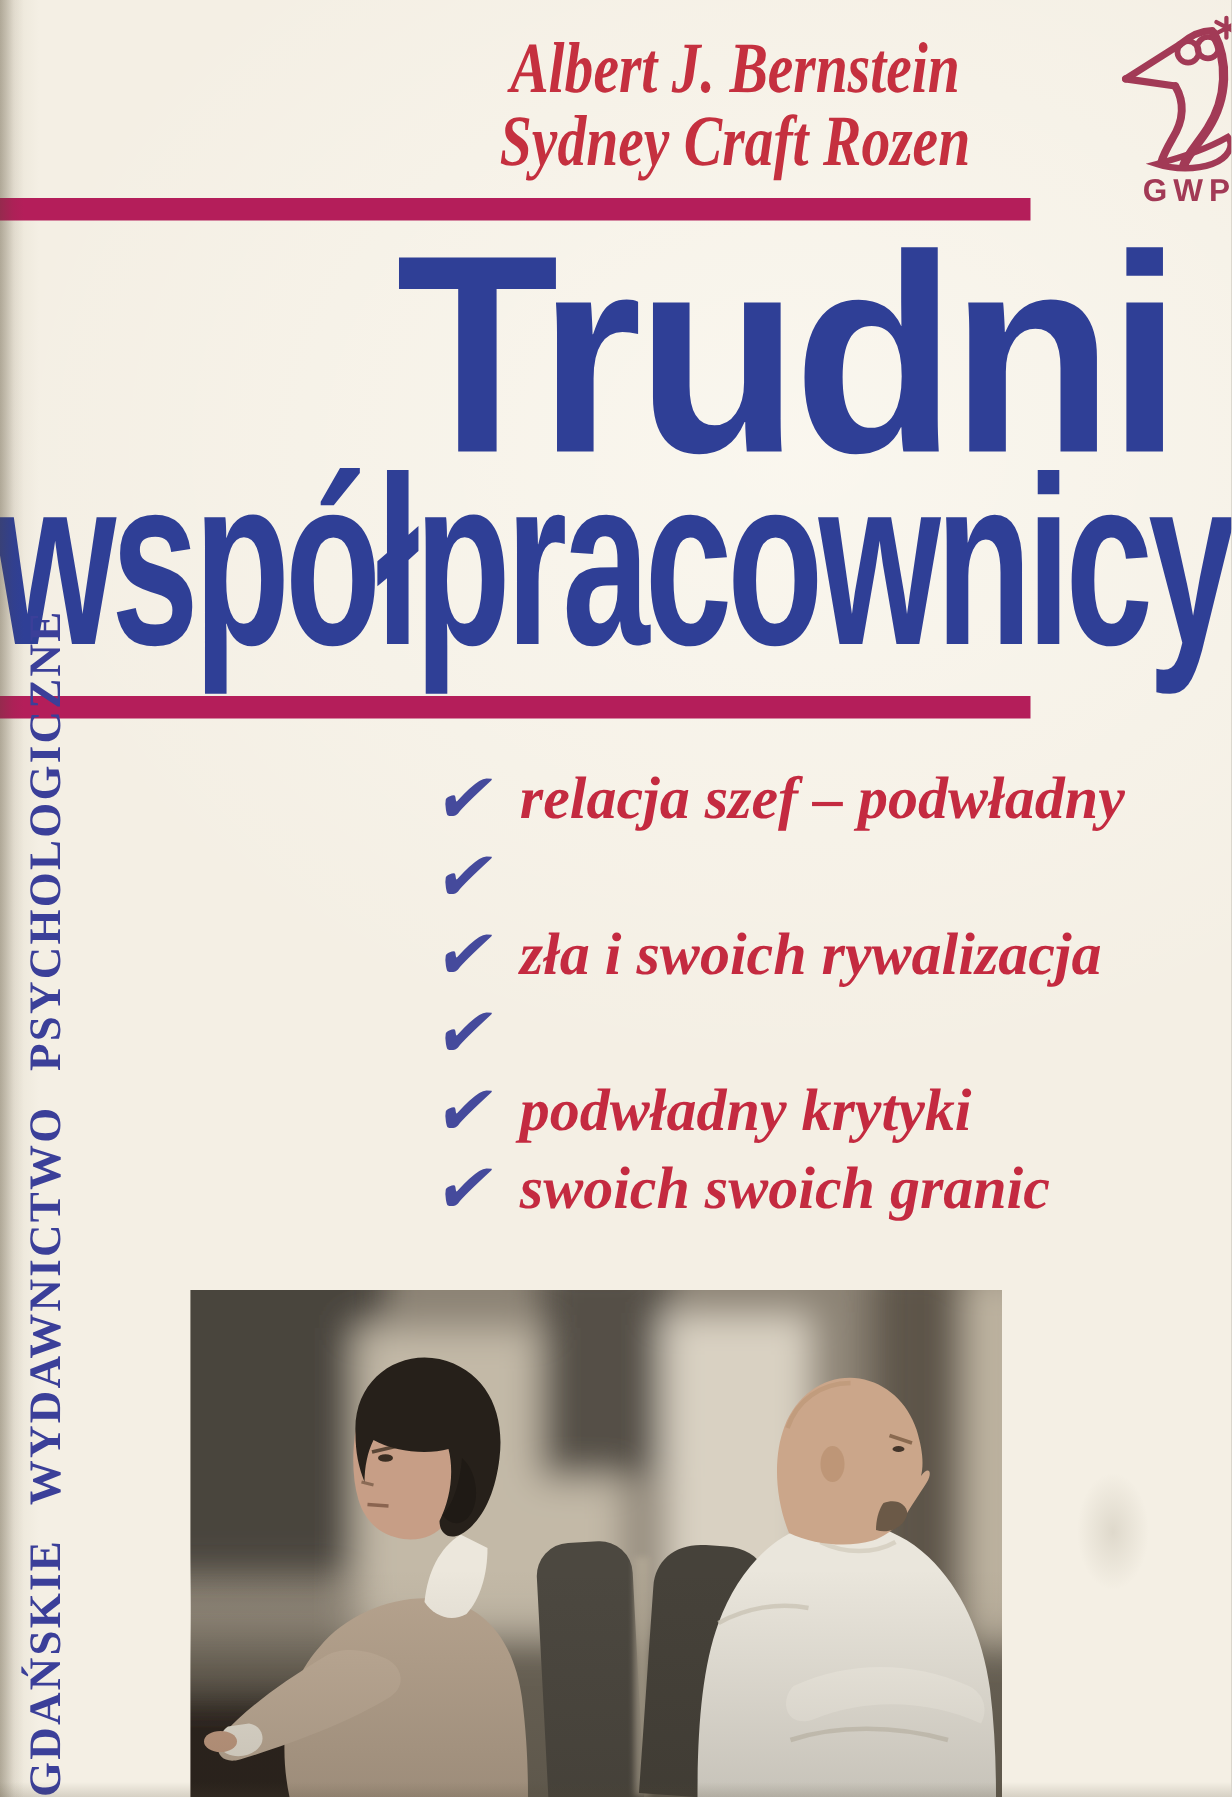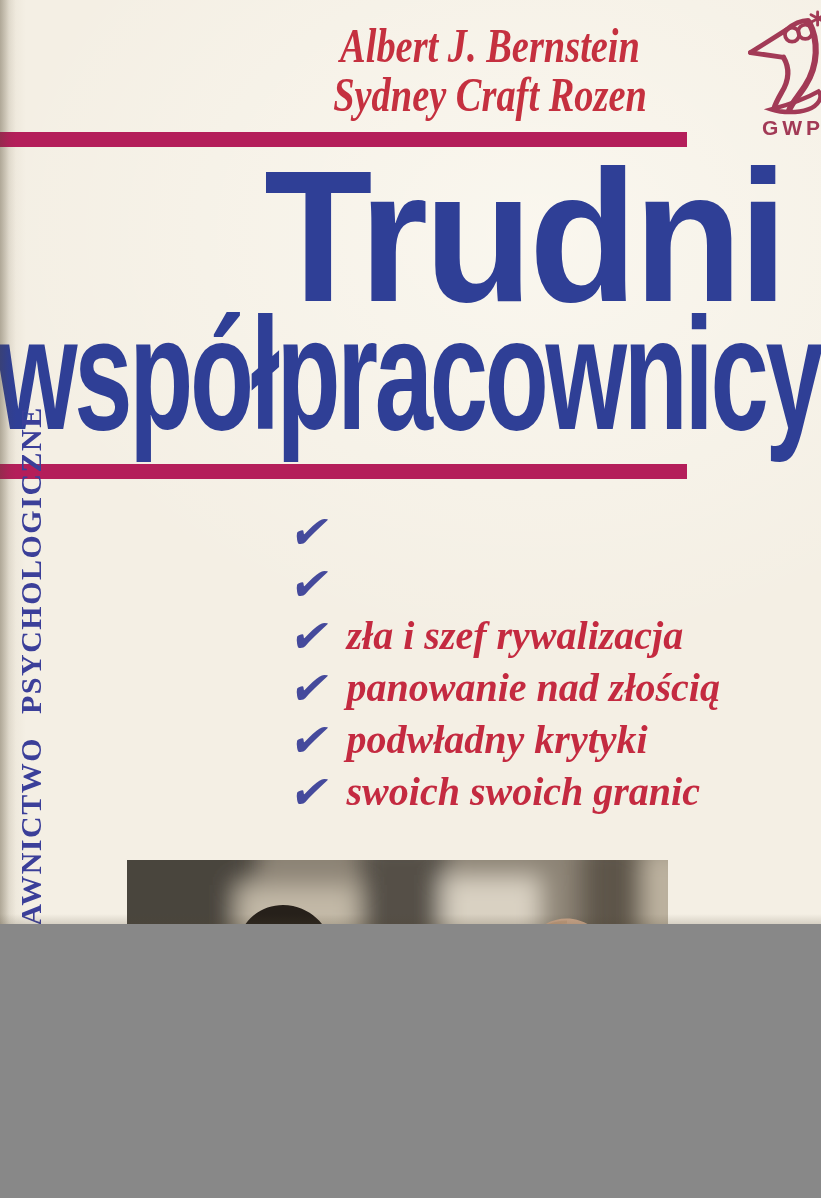--- a/index.html
+++ b/index.html
@@ -1,18 +1,18 @@
 <!DOCTYPE html>
 <html><head>
 <meta charset="utf-8">
 <style>
   html,body{margin:0;padding:0;}
   body{width:821px;height:1198px;background:#888;}
   .cover{
-    position:relative;width:821px;height:924px;overflow:hidden;
+    position:relative;width:821px;height:1198px;overflow:hidden;
     background:
       radial-gradient(900px 700px at 65% 25%, rgba(255,253,247,.55) 0%, rgba(255,253,247,0) 60%),
       linear-gradient(90deg,#d9d2c3 0px,#ece6d9 10px,#f4efe4 26px),
       linear-gradient(270deg,#e3dccd 0px,#f0ebdf 12px,#f4efe4 28px),
       #f4efe4;
     font-family:"Liberation Serif",serif;
   }
   .edge-shadow-left{position:absolute;left:0;top:0;width:16px;height:1198px;
     background:linear-gradient(90deg,rgba(80,70,50,.30),rgba(80,70,50,.08) 55%,rgba(80,70,50,0));}
   .edge-shadow-bottom{position:absolute;left:0;bottom:0;width:821px;height:10px;
@@ -100,31 +100,31 @@
 
   <div class="bar bar-top"></div>
   <div class="bar bar-bottom"></div>
 
   <div class="title-line1">Trudni</div>
   <div class="title-line2">współpracownicy</div>
 
   <div class="topics">
     <div class="topic-row">
       <span class="check">✔</span>
-    </div>
-    <div class="topic-row">
-      <span class="check">✔</span>
-    </div>
-    <div class="topic-row">
-      <span class="check">✔</span>
-      <span class="topic-text">zła i szef rywalizacja</span>
-    </div>
-    <div class="topic-row">
-      <span class="check">✔</span>
-      <span class="topic-text">panowanie nad złością</span>
+      <span class="topic-text">relacja szef – podwładny</span>
+    </div>
+    <div class="topic-row">
+      <span class="check">✔</span>
+    </div>
+    <div class="topic-row">
+      <span class="check">✔</span>
+      <span class="topic-text">zła i swoich rywalizacja</span>
+    </div>
+    <div class="topic-row">
+      <span class="check">✔</span>
     </div>
     <div class="topic-row">
       <span class="check">✔</span>
       <span class="topic-text">podwładny krytyki</span>
     </div>
     <div class="topic-row">
       <span class="check">✔</span>
       <span class="topic-text">swoich swoich granic</span>
     </div>
   </div>

